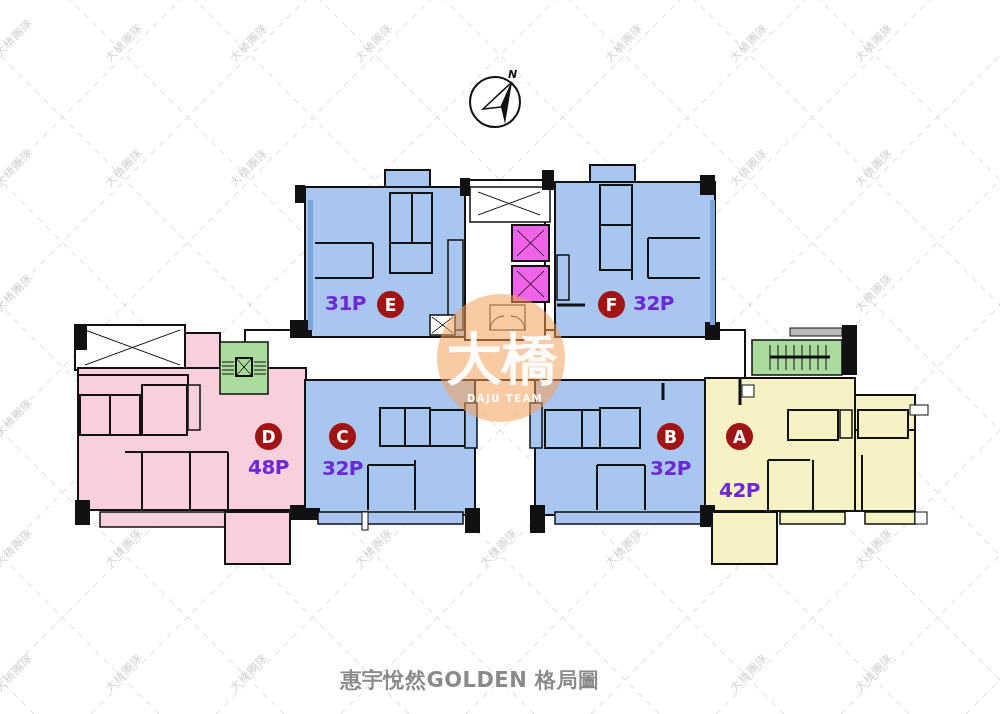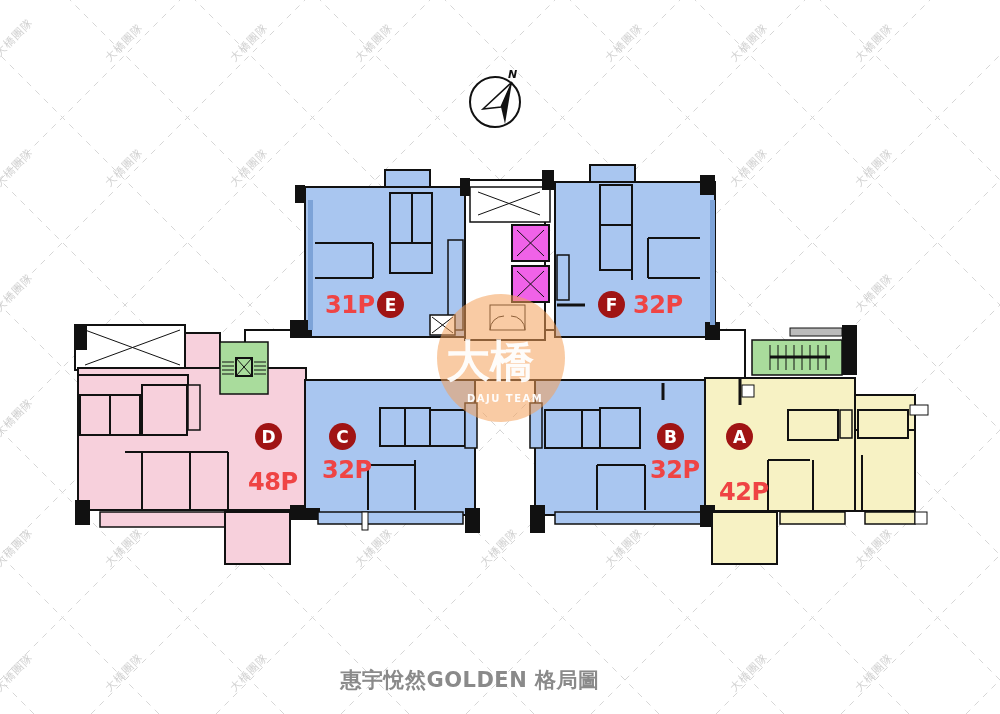--- a/index.html
+++ b/index.html
@@ -9,21 +9,21 @@
     font-family:"DejaVu Sans", sans-serif;
   }
   .wm-layer { position:absolute; left:0; top:0; width:1000px; height:714px; pointer-events:none; }
   .wm-text {
     position:absolute; font-size:11px; color:#d0d0d0; transform:rotate(-45deg);
     white-space:nowrap; letter-spacing:1px;
   }
   .plan { position:absolute; left:0; top:0; width:1000px; height:714px; }
   .unit-label {
     position:absolute; font-family:"DejaVu Sans", sans-serif; font-weight:bold;
-    color:#ef4444; font-size:24px; line-height:1; letter-spacing:-0.5px;
+    color:#6d28d9; font-size:20px; line-height:1; letter-spacing:-0.5px;
   }
   .unit-badge {
     position:absolute; width:27px; height:27px; border-radius:50%;
     background:#a01414; color:#fff; font-weight:bold; font-size:17px;
     display:flex; align-items:center; justify-content:center;
     font-family:"DejaVu Sans", sans-serif;
   }
   .caption {
     position:absolute; left:0; width:940px; top:666px; text-align:center;
     font-size:21px; color:#8a8a8a; font-weight:bold;
@@ -262,34 +262,34 @@
     <rect x="865" y="512" width="50" height="12" fill="#f7f2c4" stroke="#111" stroke-width="1.5"></rect>
     <rect x="915" y="512" width="12" height="12" fill="#fff" stroke="#111"></rect>
   </g>
 
   <rect x="490" y="305" width="35" height="25" fill="#fff" stroke="#111" stroke-width="1"></rect>
   <path d="M490 330 A 14 14 0 0 1 504 316" fill="none" stroke="#111"></path>
   <path d="M525 330 A 14 14 0 0 0 511 316" fill="none" stroke="#111"></path>
 </svg>
 
 <div style="position:absolute;left:437px;top:294px;width:128px;height:128px;border-radius:50%;background:#f4a15a;opacity:0.55"></div>
-<div class="logo-text" style="left:446px;top:332px;font-size:44px;opacity:0.95">大橋</div>
+<div class="logo-text" style="left:446px;top:322px;font-size:56px;opacity:0.95">大橋</div>
 <div class="logo-text" style="left:467px;top:393px;font-size:10px;letter-spacing:1.5px;opacity:0.95">DAJU TEAM</div>
 
 <div>
   <span class="unit-label" style="left:325px;top:293px">31P</span>
   <span class="unit-badge" style="left:377px;top:291px">E</span>
 </div>
 <div>
   <span class="unit-badge" style="left:598px;top:291px">F</span>
   <span class="unit-label" style="left:633px;top:293px">32P</span>
 </div>
 <div>
   <span class="unit-badge" style="left:255px;top:423px">D</span>
-  <span class="unit-label" style="left:248px;top:470px">48P</span>
+  <span class="unit-label" style="left:248px;top:457px">48P</span>
 </div>
 <div>
   <span class="unit-badge" style="left:329px;top:423px">C</span>
   <span class="unit-label" style="left:322px;top:458px">32P</span>
 </div>
 <div>
   <span class="unit-badge" style="left:657px;top:423px">B</span>
   <span class="unit-label" style="left:650px;top:458px">32P</span>
 </div>
 <div>

